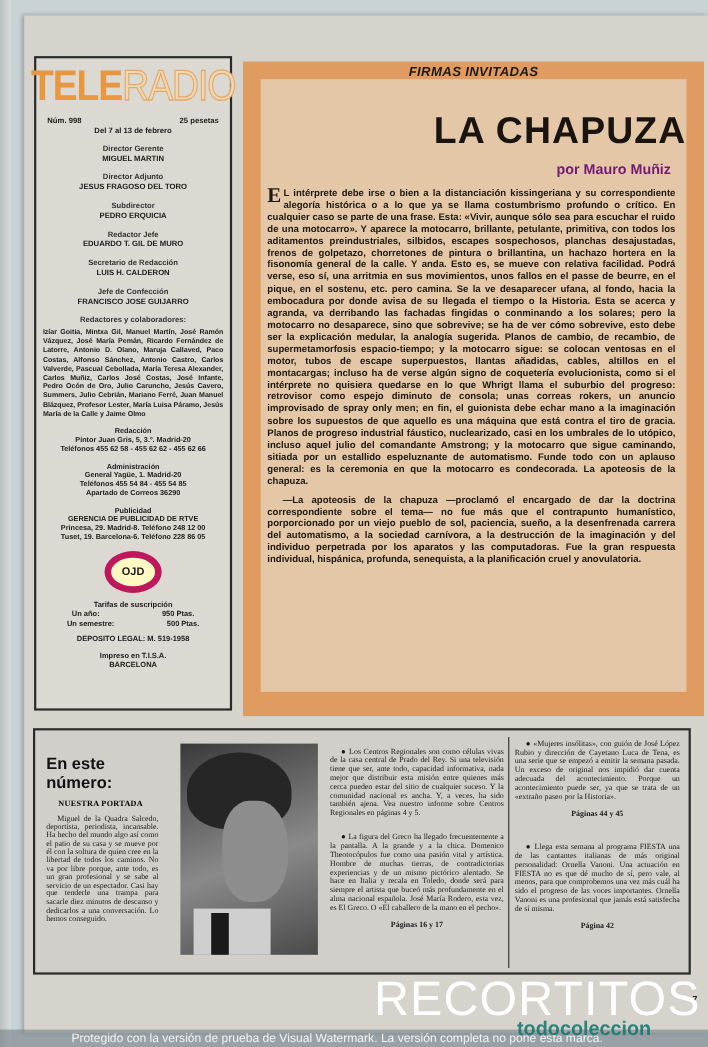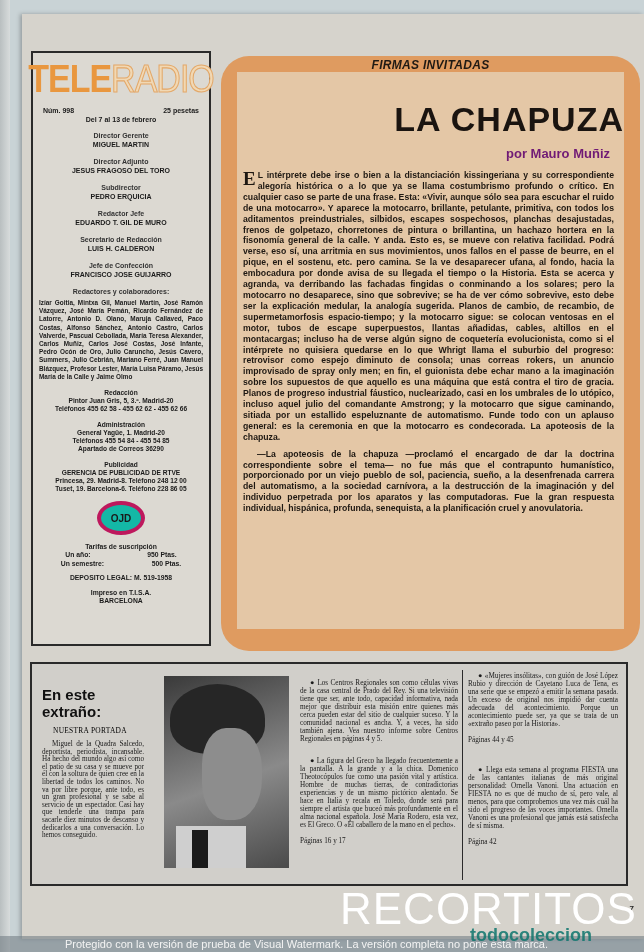--- a/index.html
+++ b/index.html
@@ -12,51 +12,51 @@
   .logo{display:flex;justify-content:center;align-items:flex-end;height:38px;margin-top:2px;font-family:"Liberation Sans",sans-serif;font-weight:bold;font-size:34px;letter-spacing:-1px;line-height:38px;transform:scaleY(1.15);}
   .logo .tele{color:#e9973f;}
   .logo .radio{color:#f1d8b4;-webkit-text-stroke:1px #e3a869;font-weight:normal;}
   .numrow{display:flex;justify-content:space-between;font-size:7px;font-weight:bold;margin:10px 6px 0;}
   .dates{font-size:7px;font-weight:bold;margin-top:2px;}
   .credit{margin-top:8px;font-size:7px;line-height:9px;}
   .credit .role{font-weight:bold;color:#333;}
   .credit .name{font-weight:bold;}
   .collab{font-size:6.4px;line-height:8.2px;font-weight:bold;text-align:justify;margin:3px 2px 0;}
   .block{margin-top:8px;font-size:6.6px;line-height:8px;font-weight:bold;}
-  .ojd{margin:8px auto 0;width:40px;height:26px;border-radius:50%;border:4px solid #be185d;display:flex;align-items:center;justify-content:center;font-size:10px;font-weight:bold;background:#14b8a6;}
+  .ojd{margin:8px auto 0;width:40px;height:26px;border-radius:50%;border:6px solid #be185d;display:flex;align-items:center;justify-content:center;font-size:10px;font-weight:bold;background:#fef9c3;}
   .tarifas{font-size:6.8px;line-height:8.4px;font-weight:bold;margin-top:8px;}
   .tarifa-row{display:flex;justify-content:space-around;}
   .deposito{font-size:6.8px;font-weight:bold;margin-top:6px;}
   .impreso{font-size:6.8px;line-height:8px;font-weight:bold;margin-top:8px;}
 
   
-  .article{position:absolute;left:221px;top:56px;width:419px;height:595px;background:#df9b60;border-radius:28px;}
+  .article{position:absolute;left:221px;top:56px;width:419px;height:595px;background:#df9b60;}
   .article-inner{position:absolute;left:16px;top:16px;right:16px;bottom:22px;background:#e4c7a6;}
   .section-label{position:absolute;left:0;right:0;top:2px;text-align:center;font-size:12px;font-weight:bold;font-style:italic;color:#1f1a14;letter-spacing:.3px;}
   .headline{position:absolute;left:0;right:0;top:28px;text-align:right;font-size:34px;font-weight:bold;color:#1a1410;letter-spacing:1px;}
   .byline{position:absolute;right:14px;top:74px;font-size:13px;font-weight:bold;color:#701a75;}
   .body{position:absolute;left:6px;right:10px;top:98px;font-size:8.7px;line-height:10.9px;font-weight:bold;color:#1e1812;text-align:justify;}
   .body p{margin:0 0 6px 0;}
   .body p.indent{text-indent:14px;}
   .dropcap{font-family:"Liberation Serif",serif;font-size:19px;float:left;line-height:18px;margin-right:2px;}
 
   
   .bottom{position:absolute;left:30px;top:662px;width:598px;height:224px;border:2px solid #2a2a2a;box-sizing:border-box;background:#d1cfca;}
   .ent{position:absolute;left:10px;top:22px;width:102px;}
   .ent h2{margin:0;font-size:15px;line-height:17px;font-weight:bold;color:#111;}
-  .ent .sub{font-family:"Liberation Serif",serif;font-size:7.4px;font-weight:normal;margin-top:6px;letter-spacing:.3px;padding-left:11px;}
+  .ent .sub{font-family:"Liberation Serif",serif;font-size:7.4px;font-weight:bold;margin-top:6px;letter-spacing:.3px;padding-left:11px;}
   .ent .txt{font-family:"Liberation Serif",serif;font-size:7.2px;line-height:7.6px;text-align:justify;margin-top:6px;text-indent:10px;color:#1a1a1a;}
   .photo{position:absolute;left:132px;top:12px;width:125px;height:192px;background:linear-gradient(160deg,#3a3a3a 0%,#6d6d6d 35%,#8a8a8a 55%,#4a4a4a 100%);}
   .photo .hair{position:absolute;left:6px;top:8px;width:95px;height:70px;border-radius:50% 50% 40% 40%;background:#262626;}
   .photo .face{position:absolute;left:38px;top:52px;width:60px;height:92px;border-radius:40% 45% 45% 40%;background:#8d8d8d;}
   .photo .collar{position:absolute;left:12px;top:150px;width:70px;height:42px;background:#cfcfcf;}
   .photo .tie{position:absolute;left:28px;top:154px;width:16px;height:38px;background:#1a1a1a;}
   .col{position:absolute;font-family:"Liberation Serif",serif;font-size:7.2px;line-height:8px;text-align:justify;color:#1a1a1a;}
   .col p{margin:0 0 14px 0;text-indent:10px;}
-  .col .pages{text-align:left;font-weight:normal;margin-top:-6px;}
+  .col .pages{text-align:center;font-weight:bold;margin-top:-6px;}
   .col1{left:268px;top:15px;width:158px;}
   .col2{left:436px;top:8px;width:150px;}
   .colrule{position:absolute;left:430px;top:6px;width:1px;height:210px;background:#2a2a2a;}
   .pagenum{position:absolute;right:10px;top:904px;font-size:8px;font-weight:bold;color:#222;}
 
   
   .wm-main{position:absolute;left:340px;top:884px;font-size:44px;color:#ffffff;font-weight:normal;letter-spacing:1px;}
   .wm-todo{position:absolute;left:470px;top:925px;font-size:18px;font-weight:bold;color:#0f766e;opacity:.85;}
   .wm-note{position:absolute;left:0;top:936px;width:644px;height:16px;background:rgba(110,120,128,.55);}
   .wm-note span{position:absolute;left:65px;top:2px;font-size:11px;color:#f3f3f3;}
@@ -153,21 +153,21 @@
     <div class="byline">por Mauro Muñiz</div>
     <div class="body">
       <p><span class="dropcap">E</span><span>L intérprete debe irse o bien a la distanciación kissingeriana y su correspondiente alegoría histórica o a lo que ya se llama costumbrismo profundo o crítico. En cualquier caso se parte de una frase. Esta: «Vivir, aunque sólo sea para escuchar el ruido de una motocarro». Y aparece la motocarro, brillante, petulante, primitiva, con todos los aditamentos preindustriales, silbidos, escapes sospechosos, planchas desajustadas, frenos de golpetazo, chorretones de pintura o brillantina, un hachazo hortera en la fisonomía general de la calle. Y anda. Esto es, se mueve con relativa facilidad. Podrá verse, eso sí, una arritmia en sus movimientos, unos fallos en el passe de beurre, en el pique, en el sostenu, etc. pero camina. Se la ve desaparecer ufana, al fondo, hacia la embocadura por donde avisa de su llegada el tiempo o la Historia. Esta se acerca y agranda, va derribando las fachadas fingidas o conminando a los solares; pero la motocarro no desaparece, sino que sobrevive; se ha de ver cómo sobrevive, esto debe ser la explicación medular, la analogía sugerida. Planos de cambio, de recambio, de supermetamorfosis espacio-tiempo; y la motocarro sigue: se colocan ventosas en el motor, tubos de escape superpuestos, llantas añadidas, cables, altillos en el montacargas; incluso ha de verse algún signo de coquetería evolucionista, como si el intérprete no quisiera quedarse en lo que Whrigt llama el suburbio del progreso: retrovisor como espejo diminuto de consola; unas correas rokers, un anuncio improvisado de spray only men; en fin, el guionista debe echar mano a la imaginación sobre los supuestos de que aquello es una máquina que está contra el tiro de gracia. Planos de progreso industrial fáustico, nuclearizado, casi en los umbrales de lo utópico, incluso aquel julio del comandante Amstrong; y la motocarro que sigue caminando, sitiada por un estallido espeluznante de automatismo. Funde todo con un aplauso general: es la ceremonia en que la motocarro es condecorada. La apoteosis de la chapuza.</span></p>
       <p class="indent">—La apoteosis de la chapuza —proclamó el encargado de dar la doctrina correspondiente sobre el tema— no fue más que el contrapunto humanístico, porporcionado por un viejo pueblo de sol, paciencia, sueño, a la desenfrenada carrera del automatismo, a la sociedad carnívora, a la destrucción de la imaginación y del individuo perpetrada por los aparatos y las computadoras. Fue la gran respuesta individual, hispánica, profunda, senequista, a la planificación cruel y anovulatoria.</p>
     </div>
   </div>
 </div>
 
 <div class="bottom">
   <div class="ent">
-    <h2>En este extraño:</h2>
+    <h2>En este número:</h2>
     <div class="sub">NUESTRA PORTADA</div>
     <div class="txt">Miguel de la Quadra Salcedo, deportista, periodista, incansable. Ha hecho del mundo algo así como el patio de su casa y se mueve por él con la soltura de quien cree en la libertad de todos los caminos. No va por libre porque, ante todo, es un gran profesional y se sabe al servicio de un espectador. Casi hay que tenderle una trampa para sacarle diez minutos de descanso y dedicarlos a una conversación. Lo hemos conseguido.</div>
   </div>
   <div class="photo">
     <div class="hair"></div>
     <div class="face"></div>
     <div class="collar"></div>
     <div class="tie"></div>
   </div>
   <div class="col col1">

